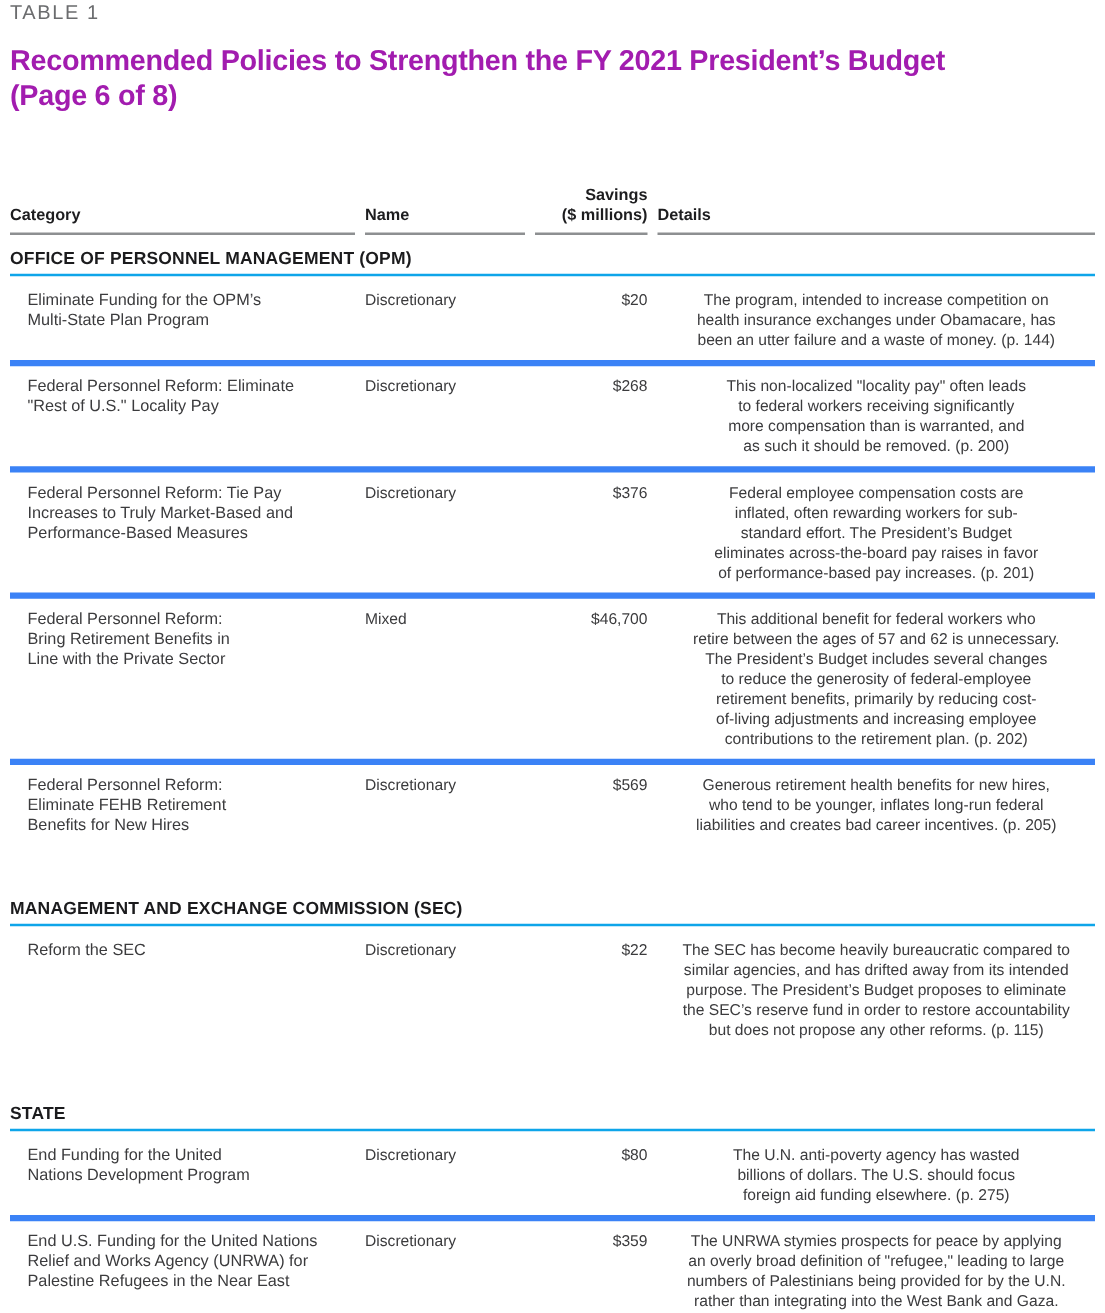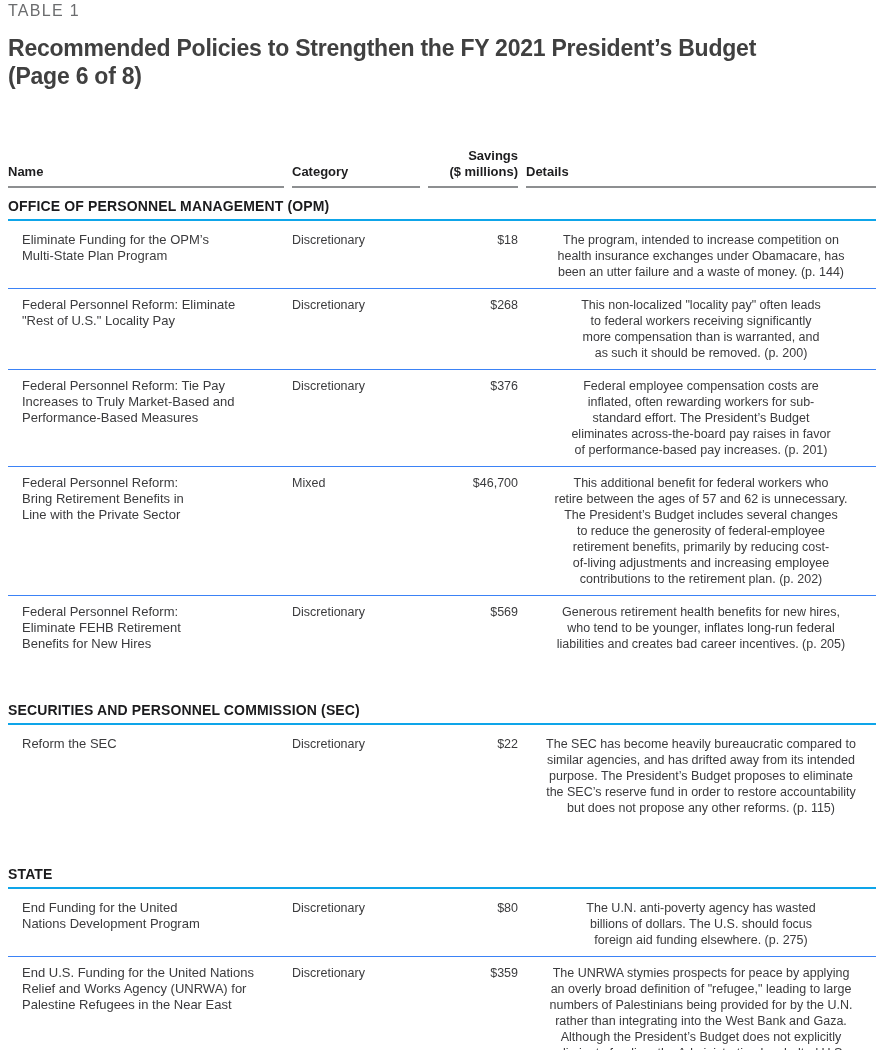--- a/index.html
+++ b/index.html
@@ -16,21 +16,21 @@
     font-size: 16px;
     letter-spacing: 0.08em;
     color: #6b6c6e;
     font-weight: 400;
   }
   .page-title {
     margin-top: 14px;
     font-size: 23px;
     line-height: 28px;
     font-weight: 700;
-    color: #404040;
+    color: #a21caf;
     white-space: pre-line;
     letter-spacing: -0.01em;
   }
 
   .budget-table { margin-top: 30px; }
 
   .grid-row {
     display: grid;
     grid-template-columns: 276px 128px 90px auto;
     column-gap: 8px;
@@ -57,21 +57,21 @@
     color: #1b1b1d;
     padding: 10px 0 5px 0;
     border-bottom: 2px solid #0ea5e9;
     letter-spacing: 0.01em;
   }
   .t-section.spaced { margin-top: 32px; }
 
   
   .t-row {
     padding: 8px 0 8px 0;
-    border-bottom: 1px solid #3b82f6;
+    border-bottom: 5px solid #3b82f6;
   }
   .t-row.first { padding-top: 11px; }
   .t-row.no-border { border-bottom: none; }
 
   .c-name {
     padding-left: 14px;
     font-size: 13px;
     line-height: 16px;
     white-space: pre-line;
     color: #3b3b3d;
@@ -102,35 +102,35 @@
 <div class="page">
 
   <div class="table-label">TABLE 1</div>
 
   <h1 class="page-title">Recommended Policies to Strengthen the FY 2021 President’s Budget
 (Page 6 of 8)</h1>
 
   <div class="budget-table">
 
     <div class="grid-row t-head">
+      <div class="cell">Category</div>
       <div class="cell">Name</div>
-      <div class="cell">Category</div>
       <div class="cell savings">Savings
 ($ millions)</div>
       <div class="cell">Details</div>
     </div>
 
     <div class="t-section">
       <div class="section-header">OFFICE OF PERSONNEL MANAGEMENT (OPM)</div>
 
       <div class="grid-row t-row first">
         <div class="c-name">Eliminate Funding for the OPM’s
 Multi-State Plan Program</div>
         <div class="c-cat">Discretionary</div>
-        <div class="c-sav">$18</div>
+        <div class="c-sav">$20</div>
         <div class="c-det">The program, intended to increase competition on
 health insurance exchanges under Obamacare, has
 been an utter failure and a waste of money. (p. 144)</div>
       </div>
 
       <div class="grid-row t-row">
         <div class="c-name">Federal Personnel Reform: Eliminate
 "Rest of U.S." Locality Pay</div>
         <div class="c-cat">Discretionary</div>
         <div class="c-sav">$268</div>
@@ -174,21 +174,21 @@
 Benefits for New Hires</div>
         <div class="c-cat">Discretionary</div>
         <div class="c-sav">$569</div>
         <div class="c-det">Generous retirement health benefits for new hires,
 who tend to be younger, inflates long-run federal
 liabilities and creates bad career incentives. (p. 205)</div>
       </div>
     </div>
 
     <div class="t-section spaced">
-      <div class="section-header">SECURITIES AND PERSONNEL COMMISSION (SEC)</div>
+      <div class="section-header">MANAGEMENT AND EXCHANGE COMMISSION (SEC)</div>
 
       <div class="grid-row t-row first no-border">
         <div class="c-name">Reform the SEC</div>
         <div class="c-cat">Discretionary</div>
         <div class="c-sav">$22</div>
         <div class="c-det">The SEC has become heavily bureaucratic compared to
 similar agencies, and has drifted away from its intended
 purpose. The President’s Budget proposes to eliminate
 the SEC’s reserve fund in order to restore accountability
 but does not propose any other reforms. (p. 115)</div>

